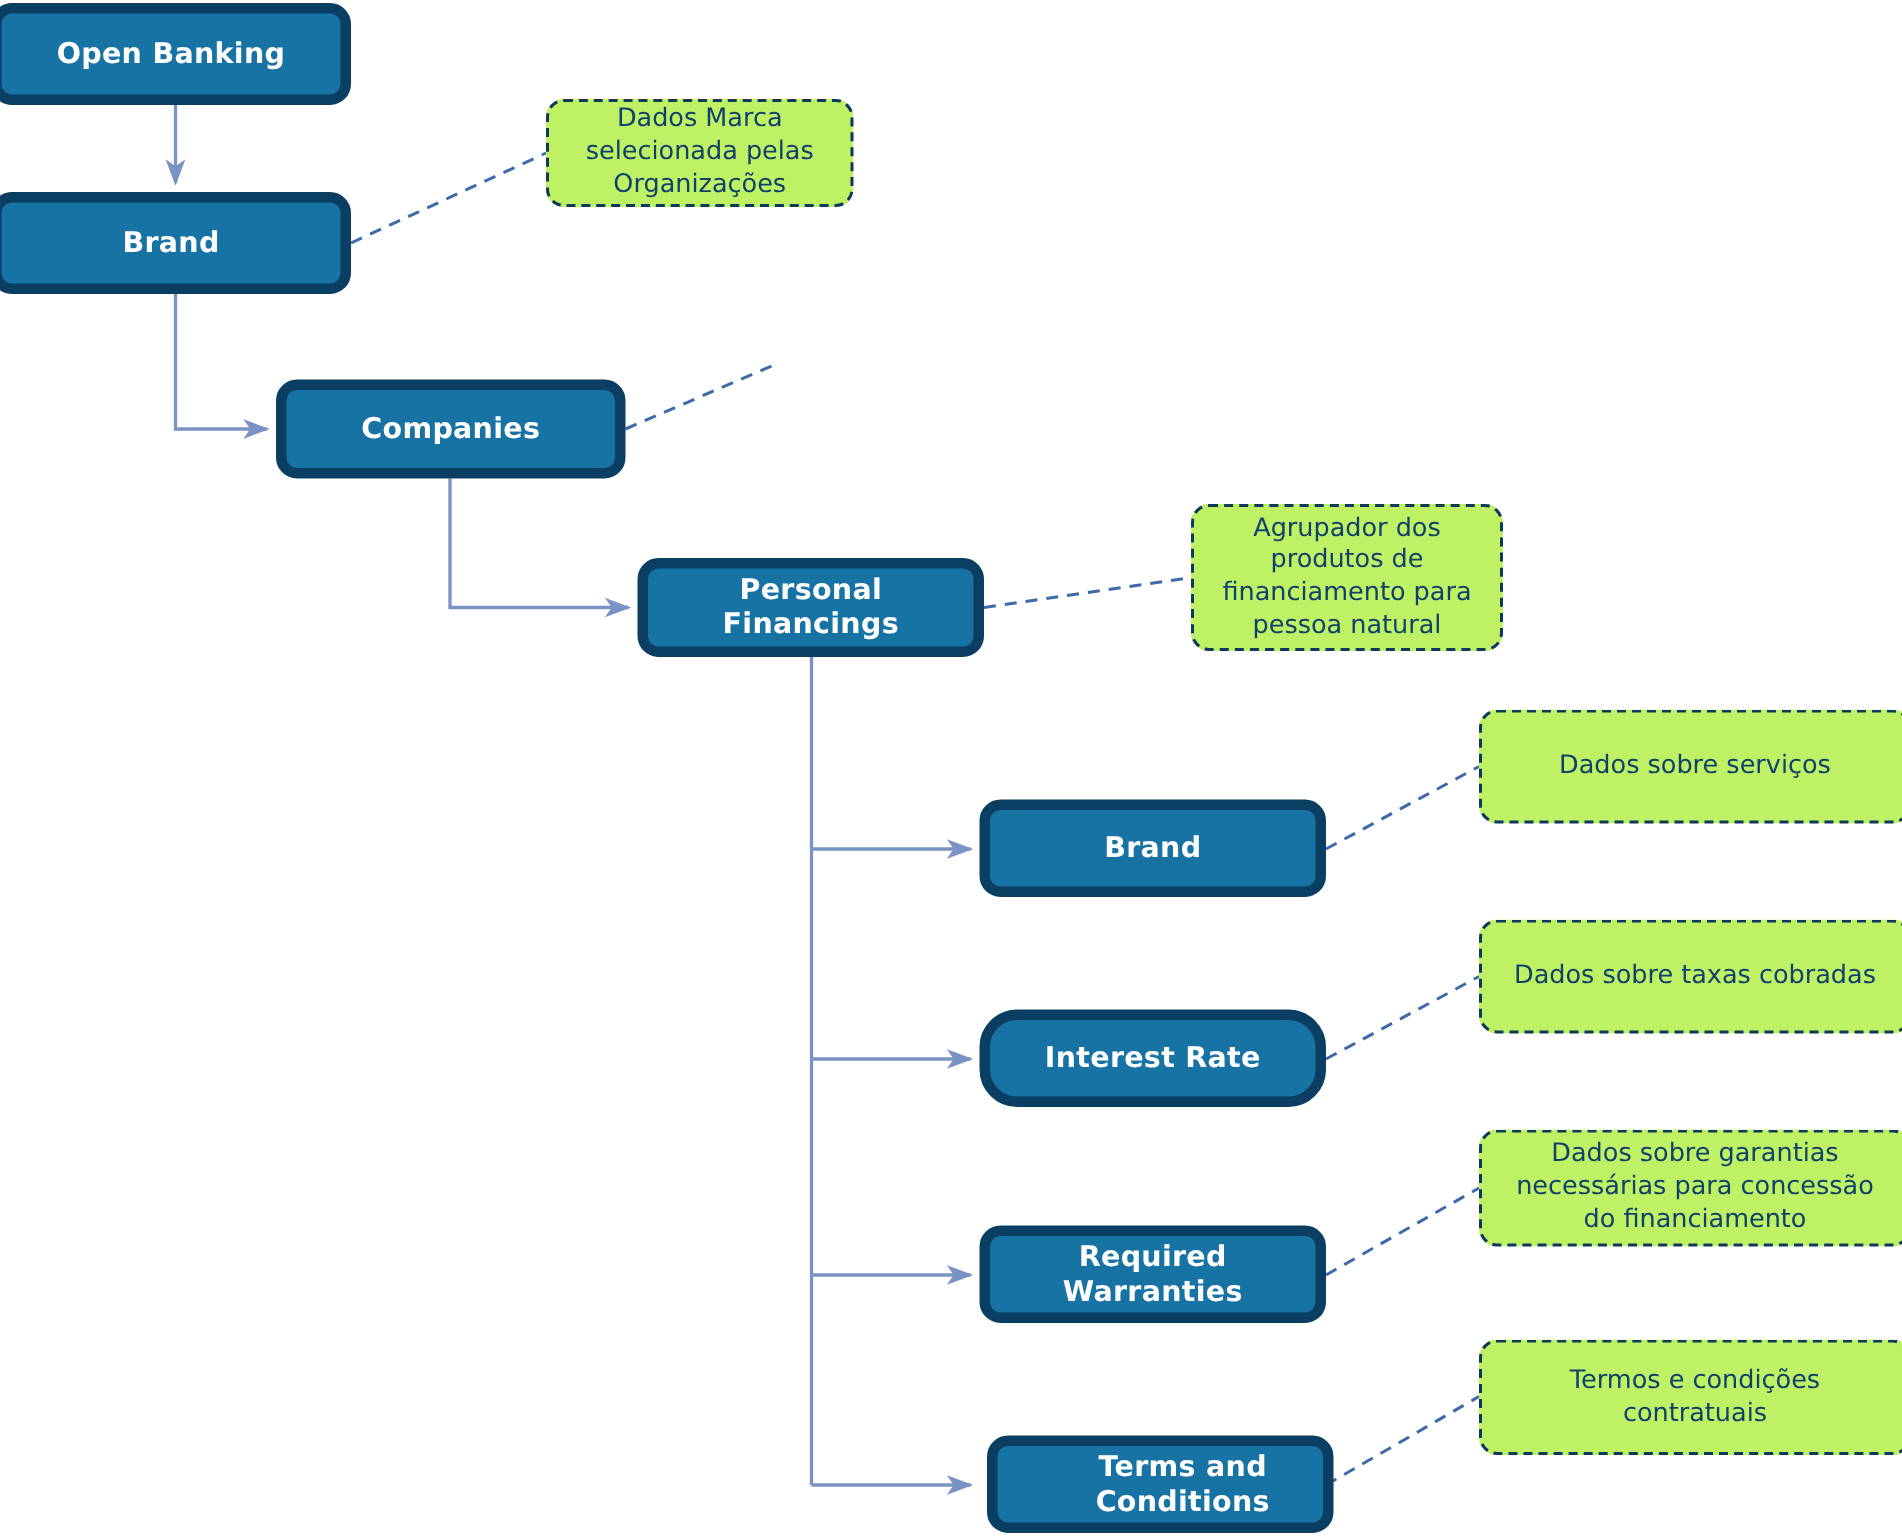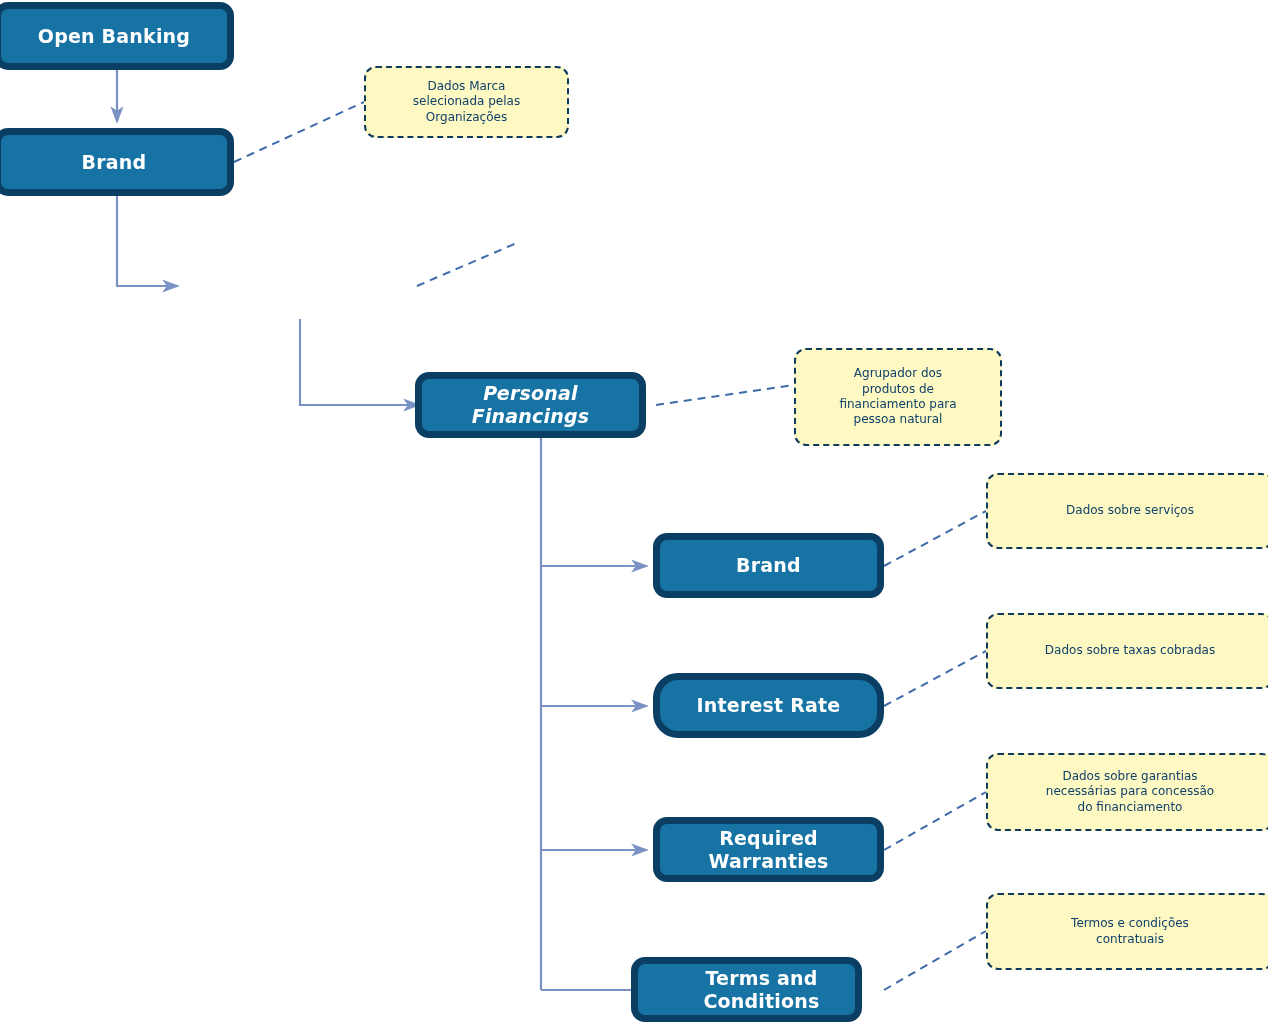--- a/index.html
+++ b/index.html
@@ -42,29 +42,29 @@
     text-align: center;
     font-size: 19px;
     font-weight: 700;
     letter-spacing: 0.2px;
     line-height: 1.2;
     padding: 0 10px;
   }
   .note {
     position: absolute;
     box-sizing: border-box;
-    background: #fef9c3;
+    background: #bef264;
     border: 2.5px dashed #0d3a5c;
     border-radius: 12px;
     color: #10416b;
     display: flex;
     align-items: center;
     justify-content: center;
     text-align: center;
-    font-size: 12px;
+    font-size: 17px;
     font-weight: 400;
     line-height: 1.28;
     padding: 4px 8px;
     white-space: pre-line;
   }
 </style>
 </head>
 <body>
 
 <div id="canvas">
@@ -99,37 +99,38 @@
       <path d="M884,706 L986,651"></path>
       <path d="M884,850 L986,792"></path>
       <path d="M884,990 L986,931"></path>
     </g>
   </svg>
 
   <div class="node" style="left:-6px;top:2px;width:240px;height:68px;">Open Banking</div>
 
   <div class="node" style="left:-6px;top:128px;width:240px;height:68px;">Brand</div>
 
+  <div class="node" style="left:184px;top:253px;width:233px;height:66px;">Companies</div>
 
-  <div class="node" style="left:415px;top:372px;width:231px;height:66px;font-style:italic;">Personal Financings</div>
+  <div class="node" style="left:425px;top:372px;width:231px;height:66px;">Personal Financings</div>
 
   <div class="node" style="left:653px;top:533px;width:231px;height:65px;">Brand</div>
 
   <div class="node" style="left:653px;top:673px;width:231px;height:65px;border-radius:25px;">Interest Rate</div>
 
   <div class="node" style="left:653px;top:817px;width:231px;height:65px;">Required Warranties</div>
 
-  <div class="node" style="left:631px;top:957px;width:231px;height:65px;padding-left:40px;">Terms and Conditions</div>
+  <div class="node" style="left:658px;top:957px;width:231px;height:65px;padding-left:40px;">Terms and Conditions</div>
 
   <div class="note" style="left:364px;top:66px;width:205px;height:72px;">Dados Marca
 selecionada pelas
 Organizações</div>
 
 
-  <div class="note" style="left:794px;top:348px;width:208px;height:98px;">Agrupador dos
+  <div class="note" style="left:794px;top:336px;width:208px;height:98px;">Agrupador dos
 produtos de
 financiamento para
 pessoa natural</div>
 
   <div class="note" style="left:986px;top:473px;width:288px;height:76px;">Dados sobre serviços</div>
 
   <div class="note" style="left:986px;top:613px;width:288px;height:76px;">Dados sobre taxas cobradas</div>
 
   <div class="note" style="left:986px;top:753px;width:288px;height:78px;">Dados sobre garantias
 necessárias para concessão

